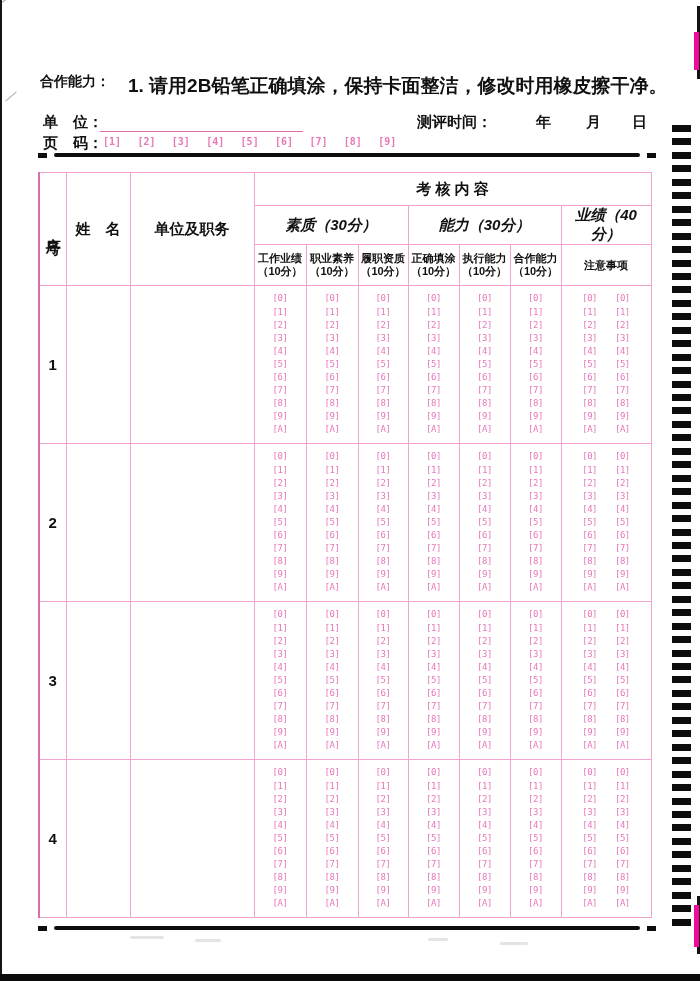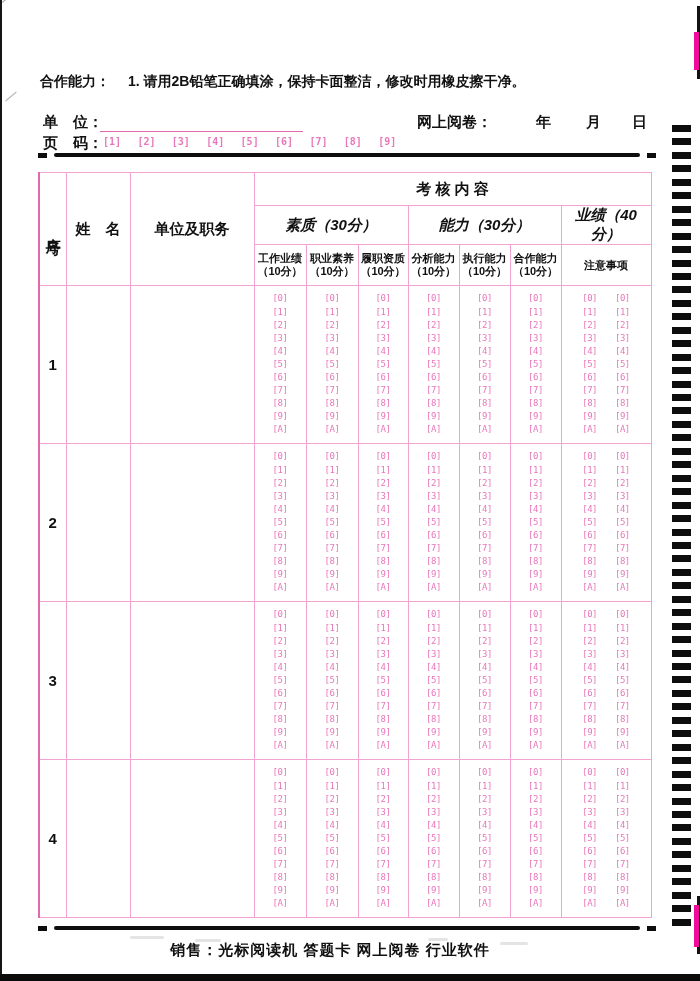--- a/index.html
+++ b/index.html
@@ -14,21 +14,21 @@
   .diag2{position:absolute;left:4px;top:96px;width:14px;height:1px;background:#b5b5b5;transform:rotate(-40deg);}
   .rt-bar-top{position:absolute;left:697px;top:6px;width:3px;height:73px;background:#121212;}
   .rt-mag-top{position:absolute;left:694px;top:32px;width:5px;height:38px;background:#f10b9b;}
   .rt-bar-bot{position:absolute;left:697px;top:896px;width:3px;height:58px;background:#121212;}
   .rt-mag-bot{position:absolute;left:694px;top:905px;width:5px;height:42px;background:#f10b9b;}
   .tmark{position:absolute;left:672px;width:19px;height:7px;background:#0d0d0d;}
   
   .title{position:absolute;left:0;top:22px;width:660px;text-align:center;
     font-size:31px;font-weight:bold;letter-spacing:3px;white-space:nowrap;}
   .notice-label{position:absolute;left:40px;top:73px;font-size:14px;font-weight:bold;}
-  .notice-line1{position:absolute;left:128px;top:73px;font-size:14px;font-weight:600;}
+  .notice-line1{position:absolute;left:128px;top:73px;font-size:19px;font-weight:600;}
   .notice-line2{position:absolute;left:128px;top:91px;font-size:13.5px;font-weight:600;display:flex;align-items:center;}
   .swatch-correct{display:inline-block;width:17px;height:7px;background:#0d0d0d;border-radius:2px;margin:0 14px 0 4px;}
   .wrong-syms{display:inline-flex;gap:7px;margin-left:6px;align-items:center;}
   .sym{position:relative;width:19px;height:8px;border:1px solid #eb85c0;background:#fff;}
   .sym-left-bar::before{content:"";position:absolute;left:0;top:0;width:5px;height:8px;background:#0d0d0d;}
   .sym-underline::before{content:"";position:absolute;left:-1px;bottom:-1px;width:21px;height:3px;background:#0d0d0d;}
   .sym-center-bar::before{content:"";position:absolute;left:7px;top:1px;width:4px;height:6px;background:#0d0d0d;}
   .sym-cross::before,.sym-cross::after{content:"";position:absolute;left:4px;top:3.2px;width:11px;height:1.6px;background:#0d0d0d;}
   .sym-cross::before{transform:rotate(38deg);}
   .sym-cross::after{transform:rotate(-38deg);}
@@ -134,21 +134,21 @@
       <div class="tmark" style="top: 891.65px;"></div>
       <div class="tmark" style="top: 905.1px;"></div>
       <div class="tmark" style="top: 918.55px;"></div>
     </div>
 
   <div class="notice-label">合作能力：</div>
   <div class="notice-line1">1. 请用2B铅笔正确填涂，保持卡面整洁，修改时用橡皮擦干净。</div>
 
   <div class="lab" style="left:43px;top:113px;">单　位：</div>
   <div class="unit-line"></div>
-  <div class="lab" style="left:417px;top:113px;">网上阅卷：</div>
+  <div class="lab" style="left:417px;top:113px;">测评时间：</div>
   <div class="lab" style="left:536px;top:113px;">年</div>
   <div class="lab" style="left:586px;top:113px;">月</div>
   <div class="lab" style="left:632px;top:113px;">日</div>
 
   <div class="lab" style="left:43px;top:134px;">页　码：</div>
   <div id="page-bubbles">
       <span class="pagenum" style="left: 103px;">[1]</span>
       <span class="pagenum" style="left: 137.4px;">[2]</span>
       <span class="pagenum" style="left: 171.8px;">[3]</span>
       <span class="pagenum" style="left: 206.2px;">[4]</span>
@@ -197,21 +197,21 @@
           </th>
           <th class="sub">
             <div>职业素养</div>
             <div>（10分）</div>
           </th>
           <th class="sub">
             <div>履职资质</div>
             <div>（10分）</div>
           </th>
           <th class="sub">
-            <div>分析能力</div>
+            <div>正确填涂</div>
             <div>（10分）</div>
           </th>
           <th class="sub">
             <div>执行能力</div>
             <div>（10分）</div>
           </th>
           <th class="sub">
             <div>合作能力</div>
             <div>（10分）</div>
           </th>
@@ -773,14 +773,13 @@
   </table>
 
   <div class="sync-sq" style="left:38px;top:926px;"></div>
   <div class="sync" style="left:54px;top:926px;width:586px;"></div>
   <div class="sync-sq" style="left:647px;top:926px;"></div>
 
   <div class="smudge" style="left:130px;top:936px;width:34px;"></div>
   <div class="smudge" style="left:195px;top:939px;width:26px;"></div>
   <div class="smudge" style="left:428px;top:938px;width:20px;"></div>
   <div class="smudge" style="left:500px;top:942px;width:28px;"></div>
-  <div class="footer-text">销售：光标阅读机 答题卡 网上阅卷 行业软件</div>
 </div>
 
 </body></html>

